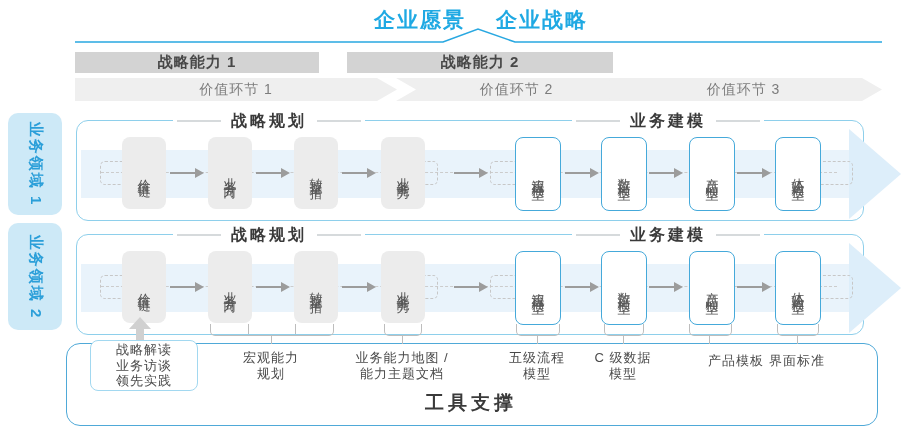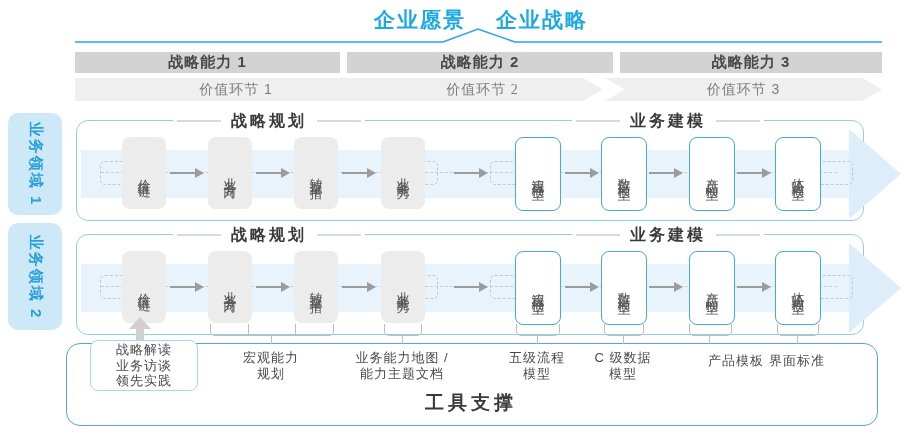--- a/index.html
+++ b/index.html
@@ -8,28 +8,28 @@
 
   
   .top-titles{position:absolute;top:6px;left:481px;transform:translateX(-50%);
     display:flex;gap:30px;font-size:21px;font-weight:bold;color:#1fa9e3;letter-spacing:2px;white-space:nowrap;}
   .vision-line-svg{position:absolute;left:70px;top:26px;}
 
   
   .cap-bar{position:absolute;top:52px;height:21px;background:#d3d3d3;
     display:flex;align-items:center;justify-content:center;
     font-size:15px;font-weight:600;color:#474747;letter-spacing:1px;}
-  .cap1{left:75px;width:265px;} .cap2{left:347px;width:266px;} .cap3{left:620px;width:262px;}
+  .cap1{left:75px;width:244px;} .cap2{left:347px;width:266px;} .cap3{left:620px;width:262px;}
 
   .chev{position:absolute;top:78px;height:23px;background:#efefef;
     display:flex;align-items:center;justify-content:center;
     font-size:14px;color:#7c7c7c;letter-spacing:1px;}
   .chev-first{clip-path:polygon(0 0,calc(100% - 20px) 0,100% 50%,calc(100% - 20px) 100%,0 100%);}
   .chev-mid{clip-path:polygon(0 0,calc(100% - 20px) 0,100% 50%,calc(100% - 20px) 100%,0 100%,20px 50%);}
-  .ch1{left:75px;width:322px;text-align:center;} .ch2{left:362px;width:241px;font-family:Liberation Serif, serif;} .ch3{left:605px;width:277px;}
+  .ch1{left:75px;width:322px;text-align:center;} .ch2{left:396px;width:241px;} .ch3{left:605px;width:277px;}
 
   
   .vlabel{position:absolute;left:8px;width:54px;background:#cde9f7;border-radius:10px;}
   .vlabel span{position:absolute;top:50%;left:50%;transform:translate(-50%,-50%) rotate(90deg);
     white-space:nowrap;font-size:15px;font-weight:bold;color:#2b9fd9;letter-spacing:2px;}
   .dom1{top:113px;height:102px;} .dom2{top:223px;height:107px;}
 
   
   .row{position:absolute;left:76px;width:786px;height:99px;border:1.5px solid #8ecfeb;
     border-radius:12px;background:#fff;}
@@ -91,23 +91,20 @@
   </div>
   <svg class="vision-line-svg" width="820" height="20">
     <polyline points="5,16 373,16 408,3 445,16 812,16" fill="none" stroke="#29a8e1" stroke-width="1.6"></polyline>
   </svg>
 
   <div class="cap-bar cap1">
       <span>战略能力 1</span>
     </div>
   <div class="cap-bar cap2">
       <span>战略能力 2</span>
-    </div>
-  <div class="cap-bar cap3">
-      <span>战略能力 3</span>
     </div>
 
   <div class="chev chev-first ch1">
       <span>价值环节 1</span>
     </div>
   <div class="chev chev-mid ch2">
       <span>价值环节 2</span>
     </div>
   <div class="chev chev-mid ch3">
       <span>价值环节 3</span>

